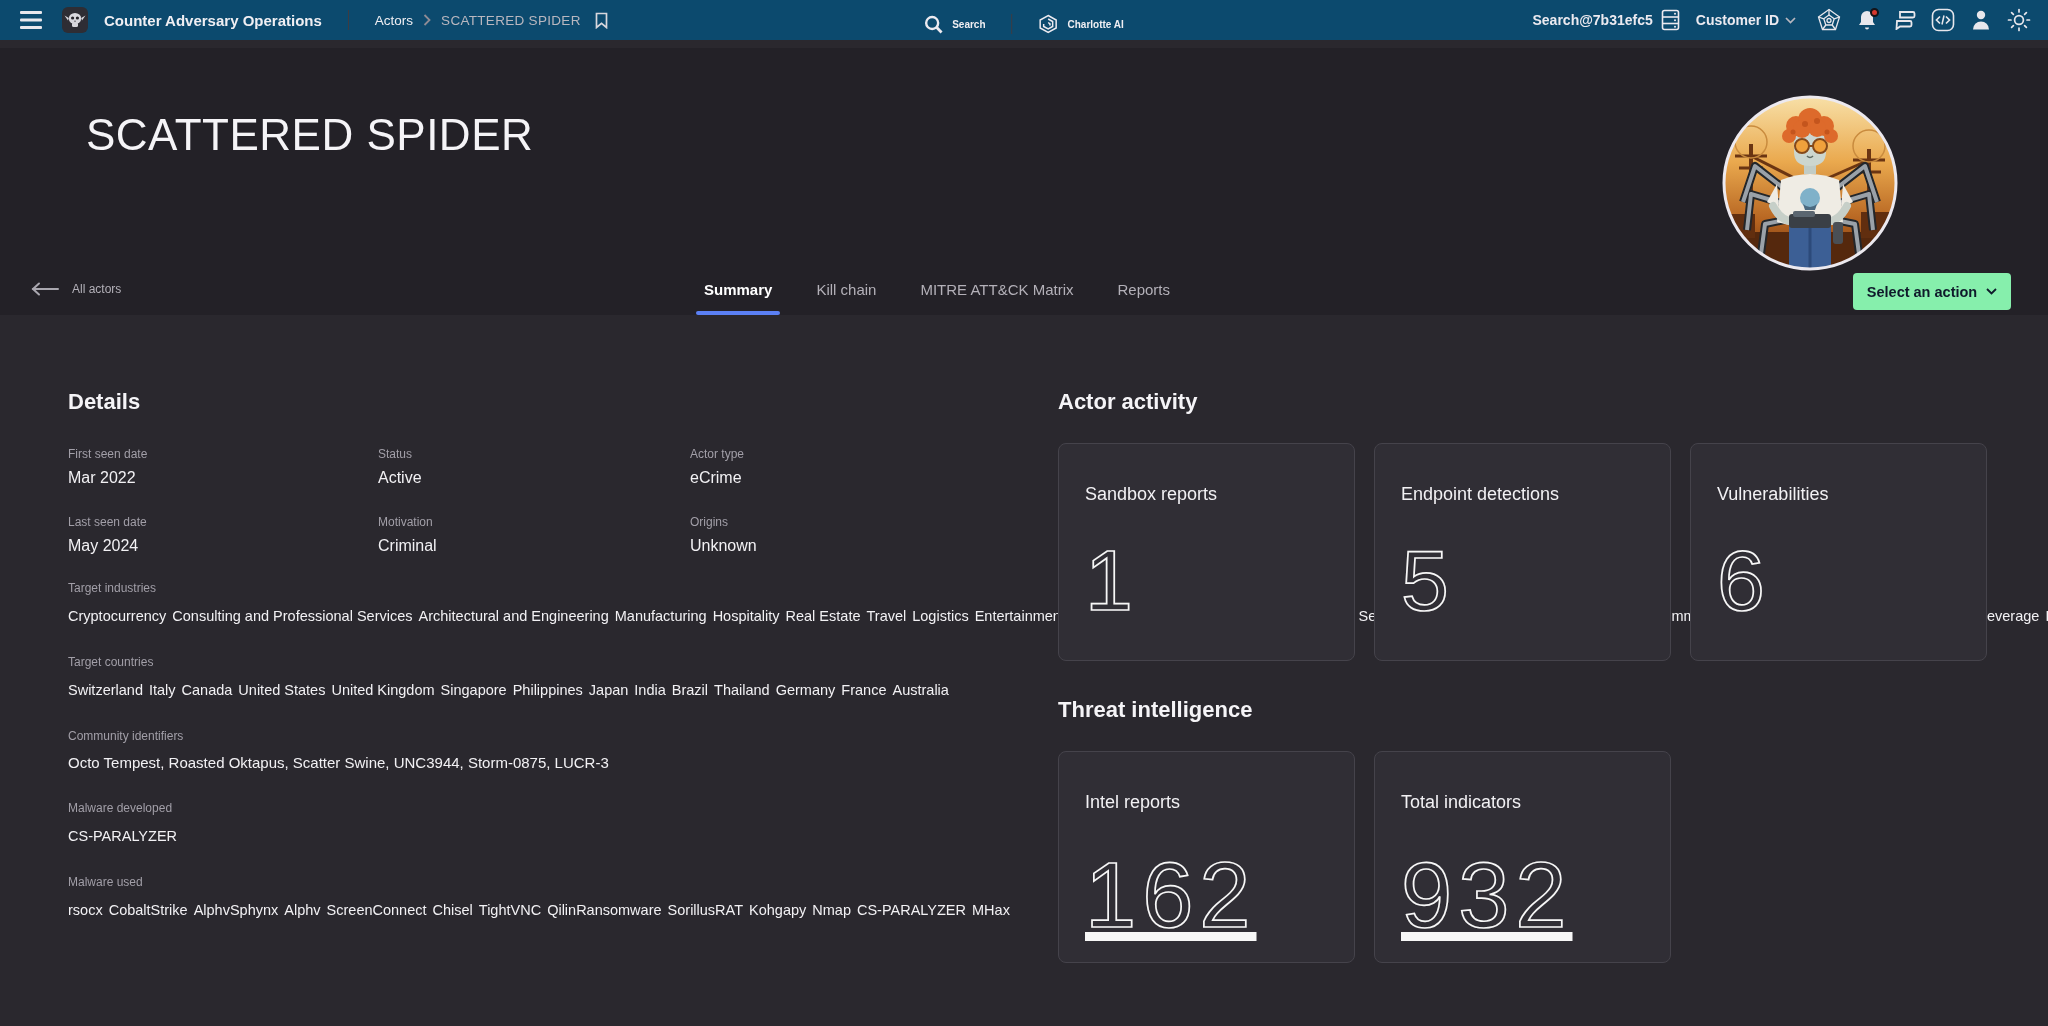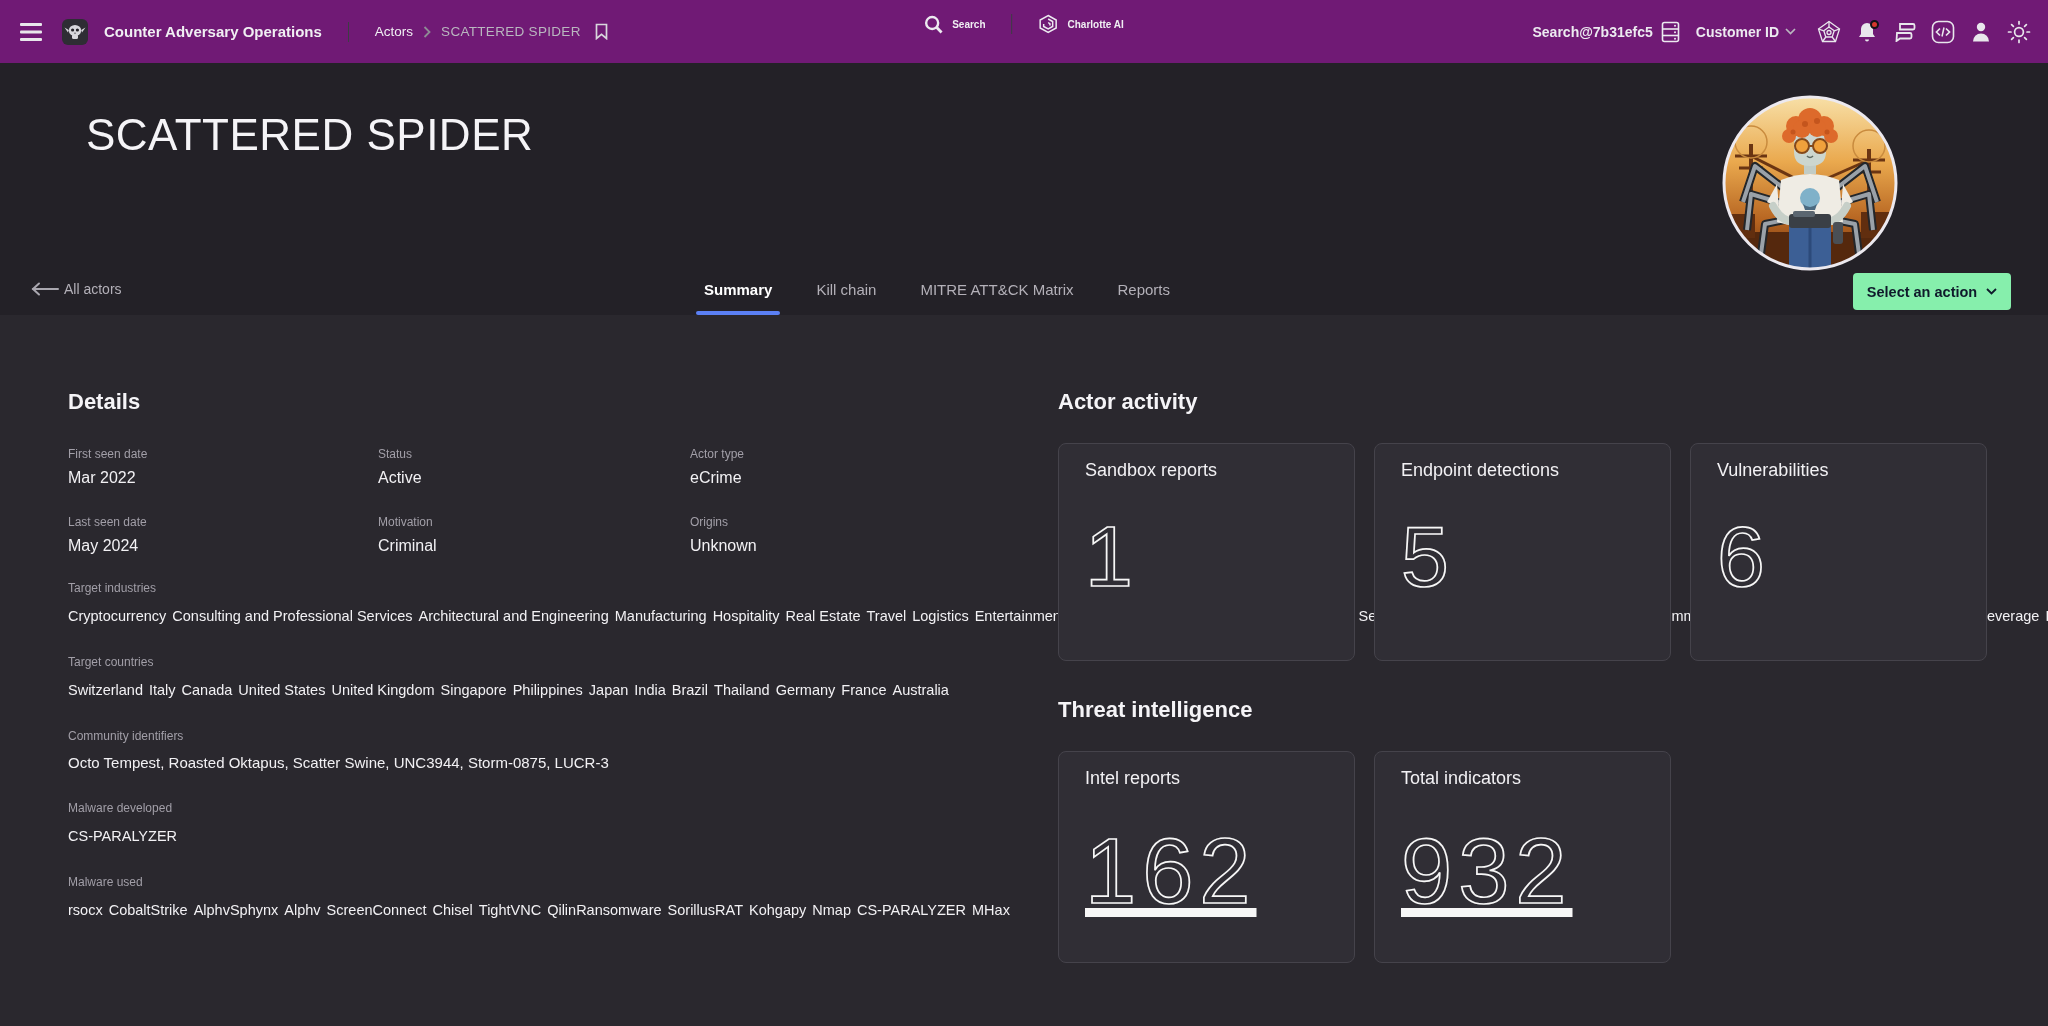--- a/index.html
+++ b/index.html
@@ -1,21 +1,21 @@
 <!DOCTYPE html>
 <html><head>
 <meta charset="utf-8">
 <style>
   * { margin:0; padding:0; box-sizing:border-box; }
   html,body { background:#2a282e; }
   .stage { position:relative; width:2048px; height:1026px; overflow:hidden;
            font-family:"Liberation Sans", sans-serif; color:#f3f2f5; }
 
   
-  .topbar { position:absolute; top:0; left:0; right:0; height:63px; background:#701a75;
+  .topbar { position:absolute; top:0; left:0; right:0; height:40px; background:#0c4a6e;
             display:flex; align-items:center; padding:0 14px 0 16px; z-index:5; }
   .tb-left { display:flex; align-items:center; gap:14px; }
   .icon-btn { display:flex; align-items:center; justify-content:center; width:30px; height:30px;
               border-radius:4px; cursor:pointer; flex:0 0 auto; }
   .app-title { font-size:15px; font-weight:700; color:#f0eff3; white-space:nowrap; }
   .tb-divider { width:1px; height:20px; background:#3d3c43; margin:0 12px; }
   .crumb { display:flex; align-items:center; gap:10px; font-size:13.5px; }
   .crumb a { color:#f0eff3; text-underline-offset:3px; cursor:pointer; }
   .crumb .cur { color:#b9b7bf; letter-spacing:.3px; }
   .tb-center { position:absolute; left:50%; top:0; height:48px; transform:translateX(-50%);
@@ -33,22 +33,22 @@
 
   
   .hero { position:absolute; top:48px; left:0; right:0; height:267px; background:#232127; }
   .hero-title { position:absolute; left:86px; top:62px; font-size:44px; font-weight:500;
                 letter-spacing:.5px; color:#f5f4f7; }
   .avatar { position:absolute; left:1721px; top:46px; width:178px; height:178px; }
 
   
   .tabrow { position:absolute; left:0; right:0; bottom:0; height:52px;
             display:flex; align-items:center; }
-  .back-link { position:absolute; left:30px; display:flex; align-items:center; gap:4px;
-               color:#b3b0b8; font-size:14px; cursor:pointer; }
+  .back-link { position:absolute; left:30px; display:flex; align-items:center; gap:12px;
+               color:#b3b0b8; font-size:12px; cursor:pointer; }
   .tabs { position:absolute; left:682px; top:0; height:52px; display:flex; }
   .tab { position:relative; height:52px; display:flex; align-items:center; padding:0 22px;
          font-size:15px; color:#b3b0b8; cursor:pointer; }
   .tab.active { color:#ffffff; font-weight:600; }
   .tab.active::after { content:""; position:absolute; left:14px; right:14px; bottom:0; height:4px;
                        border-radius:2px; background:#5b80f5; }
   .action-btn { position:absolute; right:37px; top:225px; width:158px; height:37px;
                 background:#86efac; color:#0f1a2b; border:none; border-radius:4px;
                 font-family:inherit; font-size:14.5px; font-weight:700; cursor:pointer;
                 display:flex; align-items:center; justify-content:center; gap:9px; }
@@ -63,21 +63,21 @@
   .fvalue { font-size:16px; color:#f2f1f4; }
   .dsection { margin-top:26px; }
   .links { line-height:26px; font-size:14.5px; }
   .links a, .chip-link { color:#f2f1f4; text-underline-offset:3px;
                           margin-right:6px; cursor:pointer; white-space:nowrap; }
   .plainvalue { font-size:15px; color:#f2f1f4; line-height:24px; }
 
   .right-col { position:absolute; left:1058px; top:74px; width:935px; }
   .cards { display:flex; gap:19px; margin-top:28px; }
   .card { width:297px; height:218px; background:#302e35; border:1px solid #45434b;
-          border-radius:8px; padding:16px 26px; }
+          border-radius:8px; padding:40px 26px; }
   .card.tall { height:212px; }
   .card-label { font-size:18px; font-weight:400; color:#f2f1f4; }
   .card-value { margin-top:32px; font-size:86px; line-height:1; letter-spacing:6px;
                 color:transparent; -webkit-text-stroke:1.7px #f7f7f7; }
   .ti-head { margin-top:36px; }
   .card.tall .card-value { margin-top:36px; font-size:92px;text-decoration:underline; }
 
   svg { display:block; }
 </style>
 </head>

